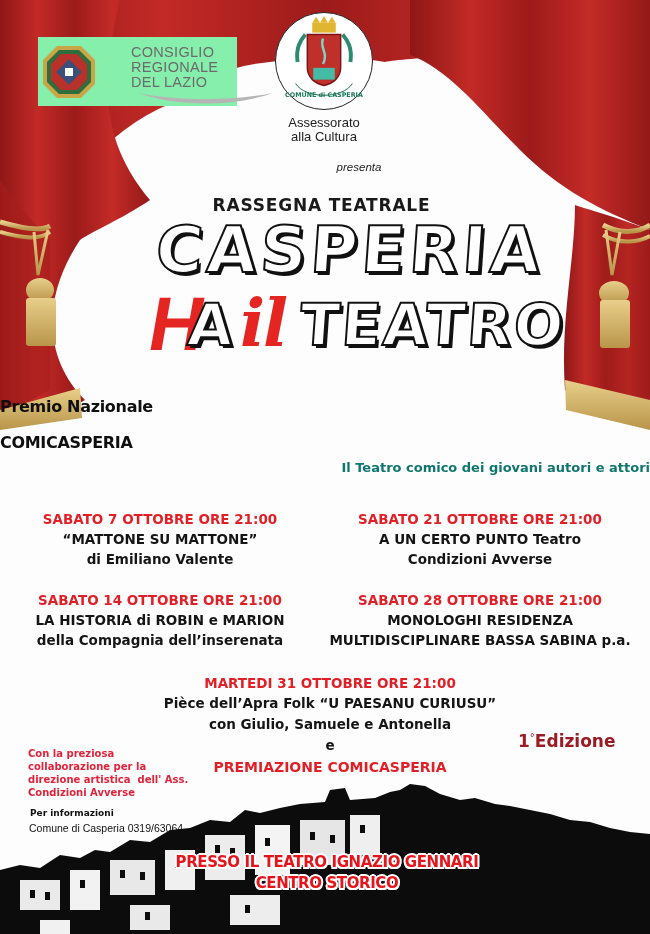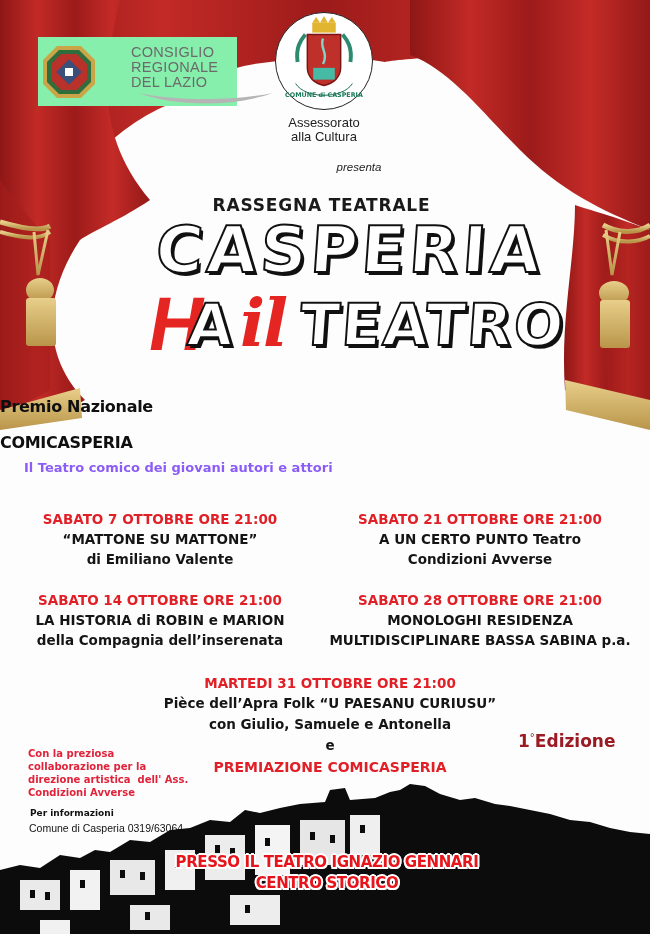--- a/index.html
+++ b/index.html
@@ -63,22 +63,22 @@
     }
     .teatro-word { left: 150px; top: 6px; font-size: 58px; line-height: 70px; letter-spacing: 2px; }
 
     .premio {
       position: absolute; left: 0; top: 374px; width: 650px; text-align: left;
       font-family: "DejaVu Sans", sans-serif; font-weight: bold; font-size: 16px; line-height: 36px; color: #0f0f0f;
       letter-spacing: -0.3px;
       margin-top: 15px;
     }
     .subtitle {
-      position: absolute; left: 0; top: 460px; width: 650px; text-align: left;
-      font-family: "DejaVu Sans", sans-serif; font-weight: bold; font-size: 13px; color: #8b5cf6; padding-left: 24px;
+      position: absolute; left: 0; top: 460px; width: 650px; text-align: right;
+      font-family: "DejaVu Sans", sans-serif; font-weight: bold; font-size: 13px; color: #0f766e; padding-left: 24px;
     }
 
     
     .event { position: absolute; text-align: center; font-family: "DejaVu Sans", sans-serif; font-weight: bold; }
     .event .date { color: #e11f26; font-size: 13.5px; line-height: 20px; white-space: nowrap; }
     .event .line { color: #151515; font-size: 13.5px; line-height: 20px; white-space: nowrap; }
     .ev1 { left: 10px; top: 509px; width: 300px; }
     .ev2 { left: 310px; top: 509px; width: 340px; }
     .ev3 { left: 10px; top: 590px; width: 300px; }
     .ev4 { left: 310px; top: 590px; width: 340px; }

